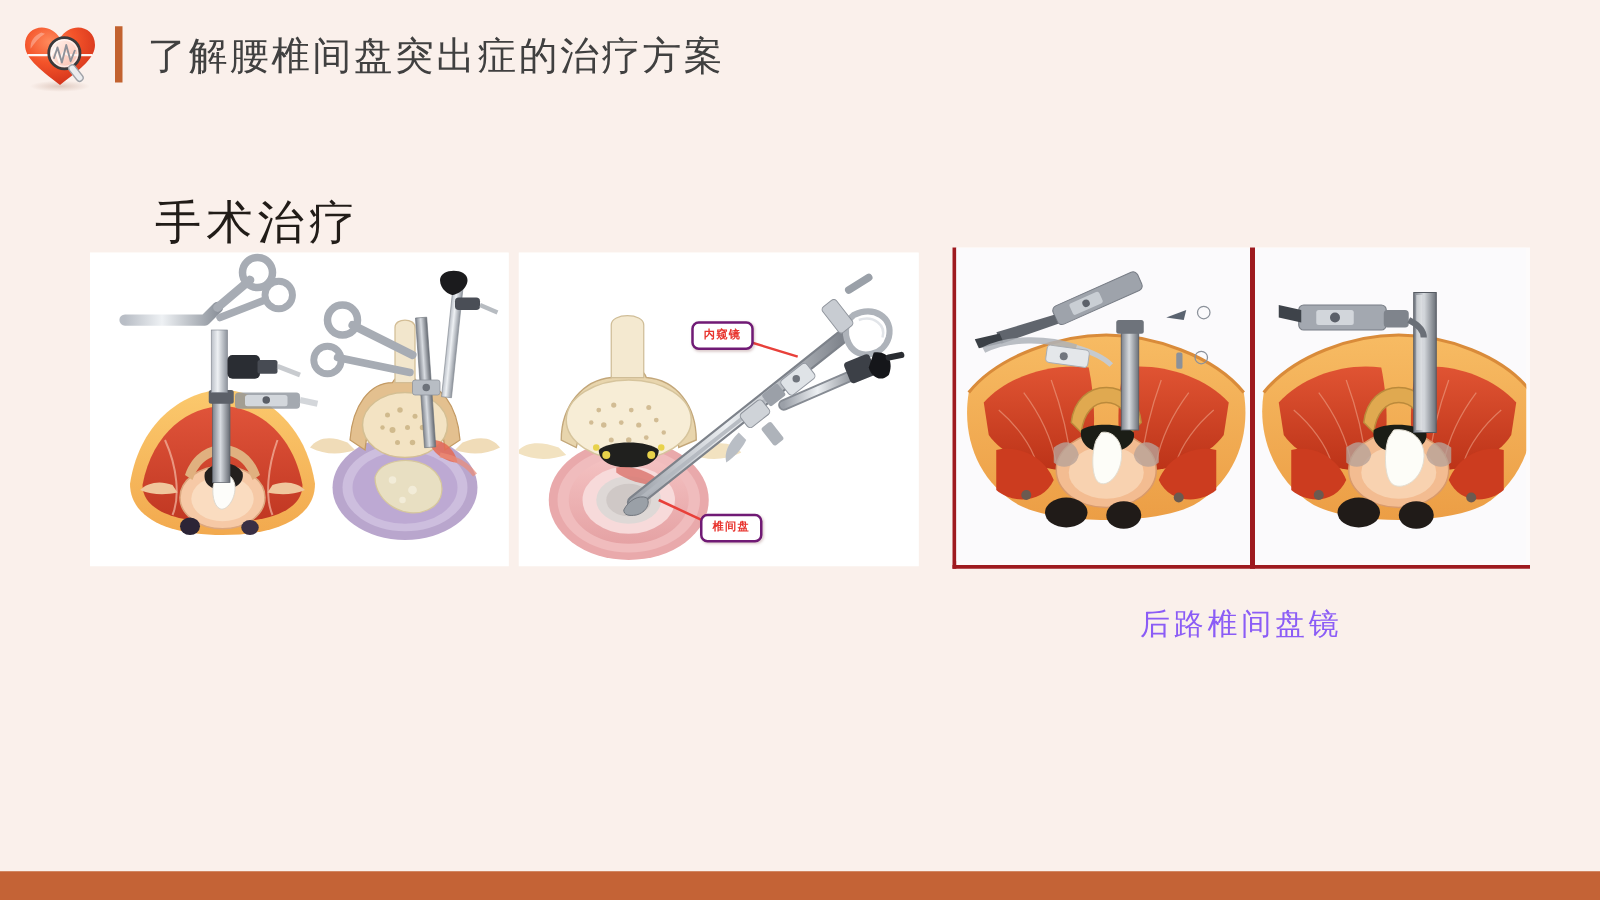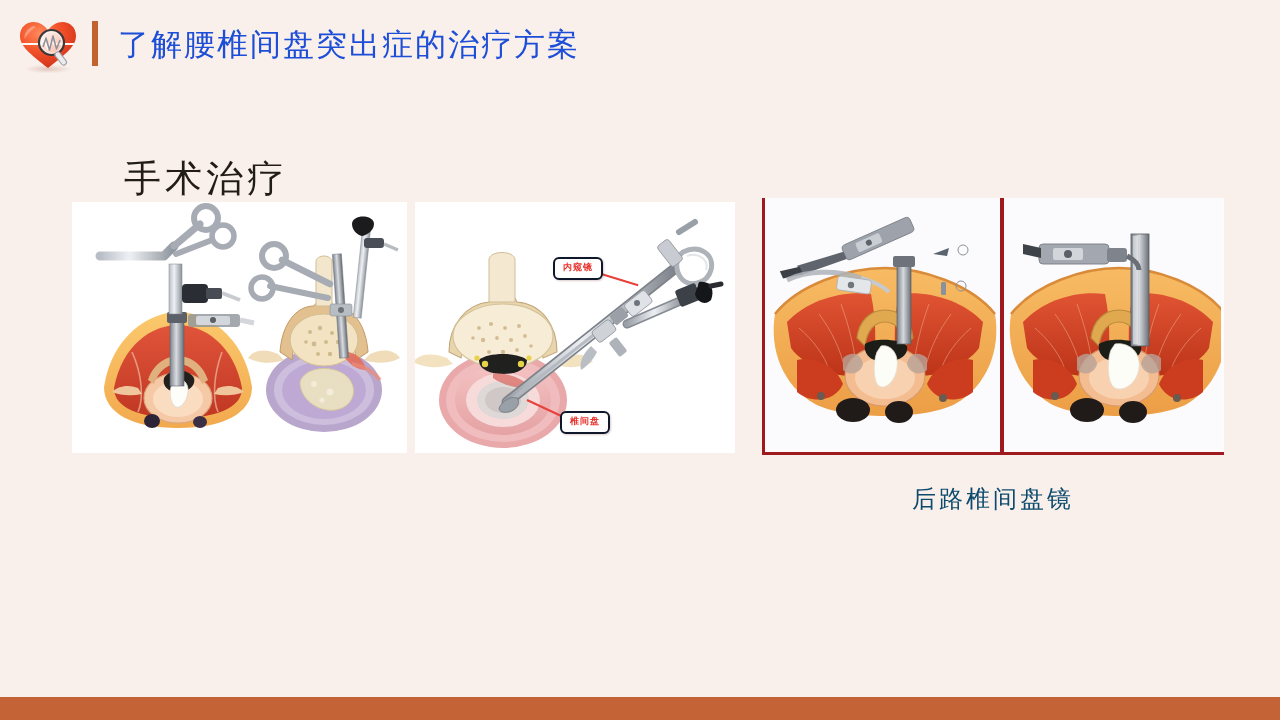--- a/index.html
+++ b/index.html
@@ -45,21 +45,21 @@
     height: 45px;
     background: #c2622f;
   }
   .header-title {
     position: absolute;
     left: 118px;
     top: 22px;
     font-size: 31px;
     line-height: 45px;
     letter-spacing: 2px;
-    color: #1d4ed8;
+    color: #404040;
     font-family: "Liberation Serif", "DejaVu Serif", serif;
     font-weight: 400;
     white-space: nowrap;
   }
 
   
   .section-heading {
     position: absolute;
     left: 124px;
     top: 117px;
@@ -105,29 +105,29 @@
   }
 
   .figure-caption {
     position: absolute;
     left: 762px;
     top: 483px;
     width: 462px;
     text-align: center;
     font-size: 24px;
     letter-spacing: 3px;
-    color: #0c4a6e;
+    color: #8b5cf6;
     font-family: "Liberation Serif", "DejaVu Serif", serif;
   }
 
   
   .callout {
     position: absolute;
     background: #ffffff;
-    border: 2px solid #0f172a;
+    border: 2px solid #701a75;
     border-radius: 6px;
     color: #e8342e;
     font-size: 9px;
     font-weight: bold;
     letter-spacing: 1px;
     text-align: center;
     line-height: 17px;
     height: 19px;
     font-family: "Liberation Sans", sans-serif;
     box-shadow: 1px 1px 2px rgba(120,60,60,0.25);

